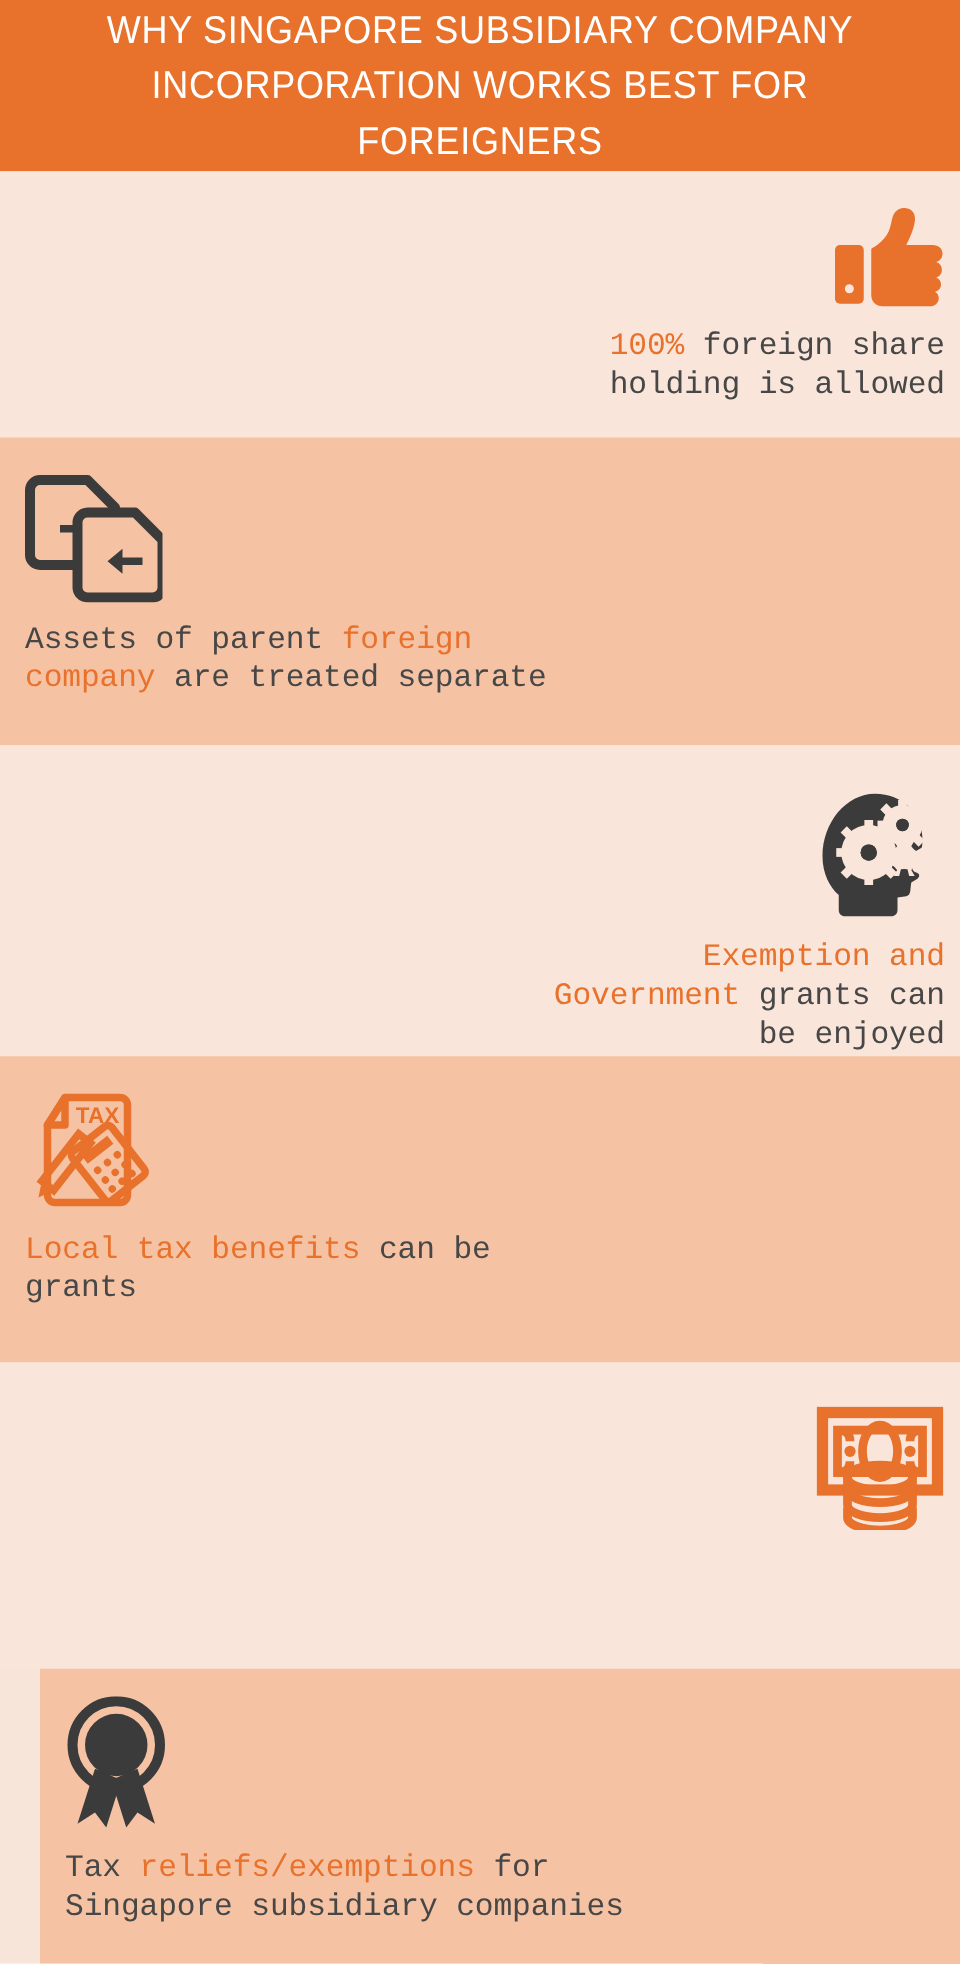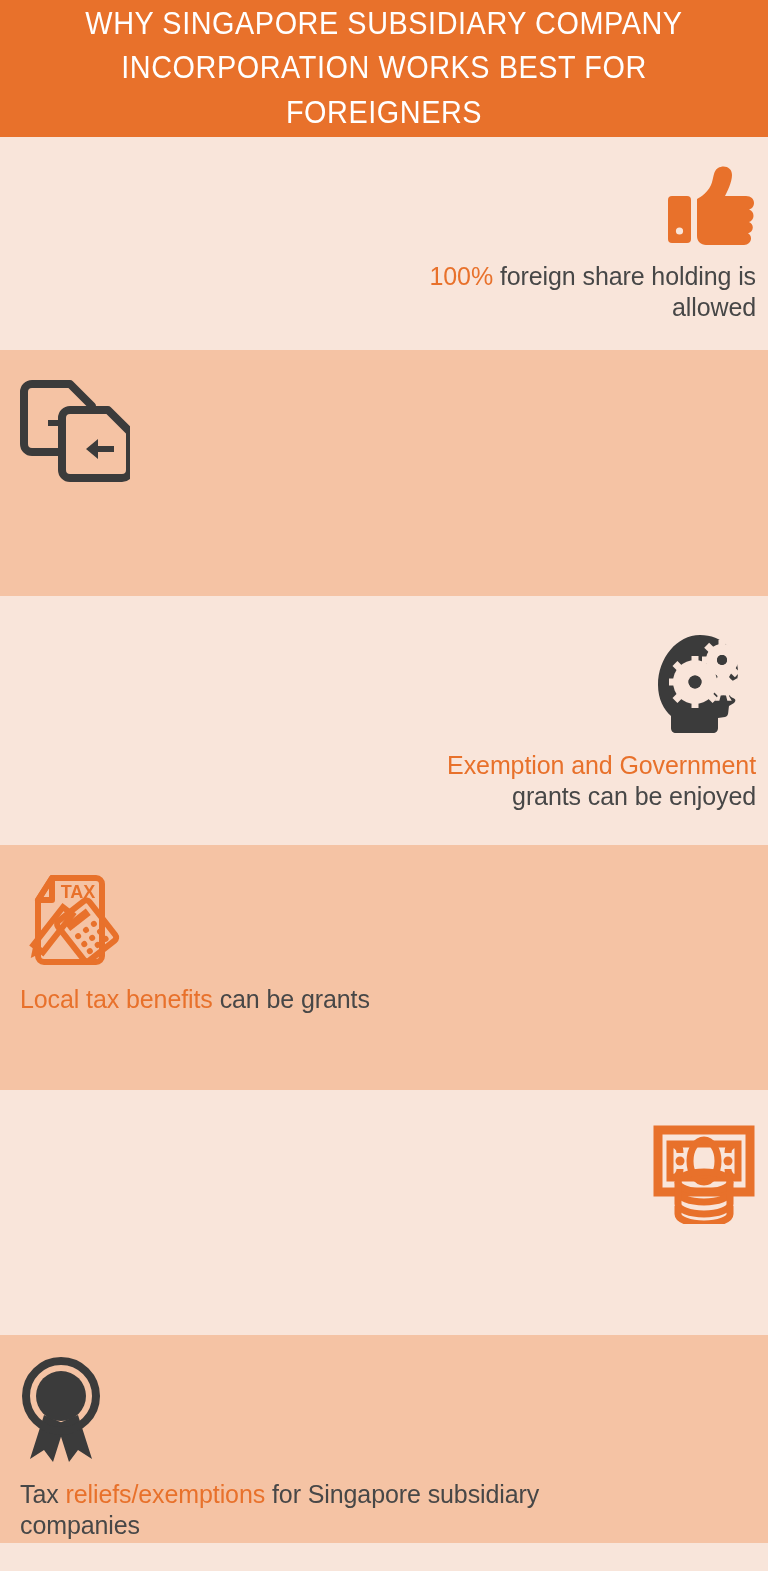--- a/index.html
+++ b/index.html
@@ -65,21 +65,21 @@
   }
 
   .icon-wrap {
     display: block;
     line-height: 0;
   }
   .section.align-right .icon-wrap { text-align: right; }
   .section.align-left  .icon-wrap { text-align: left; }
 
   .caption {
-    font-family: Liberation Sans, sans-serif;
+    font-family: Liberation Mono, monospace;
     font-size: 25px;
     line-height: 1.24;
     color: #474747;
     letter-spacing: -0.1px;
     margin-top: 14px;
     white-space: pre-line;
   }
   .caption .hl { color: #e8712b; }
 </style>
 </head>
@@ -107,20 +107,21 @@
   <div class="section dark align-left" style="height:246px;">
     <div class="section-inner" style="top:22px; width:420px;">
       <span class="icon-wrap">
         <svg width="110" height="110" viewBox="0 0 110 110" xmlns="http://www.w3.org/2000/svg">
           <path d="M12 12 h38 l22 22 v38 a8 8 0 0 1 -8 8 h-52 a8 8 0 0 1 -8 -8 v-52 a8 8 0 0 1 8 -8 z" fill="none" stroke="#3b3b3b" stroke-width="8" stroke-linejoin="round"></path>
           <path d="M28 48 h16 v-7 l12 10 l-12 10 v-7 h-16 z" fill="#3b3b3b"></path>
           <path d="M50 38 h38 l22 22 v38 a8 8 0 0 1 -8 8 h-52 a8 8 0 0 1 -8 -8 v-52 a8 8 0 0 1 8 -8 z" fill="#f5c3a4" stroke="#3b3b3b" stroke-width="8" stroke-linejoin="round"></path>
           <path d="M94 74 h-16 v-7 l-12 10 l12 10 v-7 h16 z" fill="#3b3b3b"></path>
         </svg>
       </span>
+      <div class="caption"><span>Assets of parent </span><span class="hl">foreign company</span><span> are treated separate</span></div>
     </div>
   </div>
 
   <div class="section light align-right" style="height:249px;padding-left:44px;">
     <div class="section-inner" style="top:36px; width:340px;">
       <span class="icon-wrap">
         <svg width="104" height="104" viewBox="0 0 104 104" xmlns="http://www.w3.org/2000/svg">
           <path d="M48 3 C70 3 86 19 86 40 C86 50 82 56 79 60 C77 63 78 65 81 66 C84 67 84 69 82 71 L77 74 C76 80 77 84 73 85 L66 86 L66 96 C66 99 64 101 61 101 L24 101 C21 101 19 99 19 96 L19 84 C12 78 6 67 6 53 C6 26 25 3 48 3 Z" fill="#3b3b3b"></path>
           <g fill="#f9e5da">
             <path d="M39 35 l4.2 0 l1.3 -5.1 a14 14 0 0 1 5 0 l1.3 5.1 l4.2 0 l-2.6 -4.6 a14 14 0 0 1 3.6 -3.6 l4.6 2.6 l0 -4.2 l5.1 -1.3 a14 14 0 0 1 0 -5 l-5.1 -1.3 l0 -4.2 l-4.6 2.6 a14 14 0 0 1 -3.6 -3.6 l2.6 -4.6 l-4.2 0 l-1.3 -5.1 a14 14 0 0 1 -5 0 l-1.3 5.1 l-4.2 0 l2.6 4.6 a14 14 0 0 1 -3.6 3.6 l-4.6 -2.6 l0 4.2 l-5.1 1.3 a14 14 0 0 1 0 5 l5.1 1.3 l0 4.2 l4.6 -2.6 a14 14 0 0 1 3.6 3.6 z" transform="translate(22,32) scale(1.05)"></path>
@@ -204,21 +205,21 @@
             <ellipse cx="52" cy="58" rx="26" ry="10"></ellipse>
             <path d="M26 58 v10 a26 10 0 0 0 52 0 v-10"></path>
             <path d="M26 70 v10 a26 10 0 0 0 52 0 v-10"></path>
             <path d="M26 82 v8 a26 10 0 0 0 52 0 v-8"></path>
           </g>
         </svg>
       </span>
     </div>
   </div>
 
-  <div class="section dark align-left" style="height:208px;">
+  <div class="section dark align-left" style="height:236px;margin-left:32px;">
     <div class="section-inner" style="top:22px; width:520px;">
       <span class="icon-wrap">
         <svg width="86" height="108" viewBox="0 0 86 108" xmlns="http://www.w3.org/2000/svg">
           <path d="M24 58 l-14 44 l14 -9 l9 12 l12 -38 z" fill="#3b3b3b"></path>
           <path d="M58 58 l14 44 l-14 -9 l-9 12 l-12 -38 z" fill="#3b3b3b"></path>
           <circle cx="41" cy="39" r="35" fill="none" stroke="#3b3b3b" stroke-width="8"></circle>
           <circle cx="41" cy="39" r="25" fill="#3b3b3b"></circle>
         </svg>
       </span>
       <div class="caption"><span>Tax </span><span class="hl">reliefs/exemptions</span><span> for Singapore subsidiary companies</span></div>

